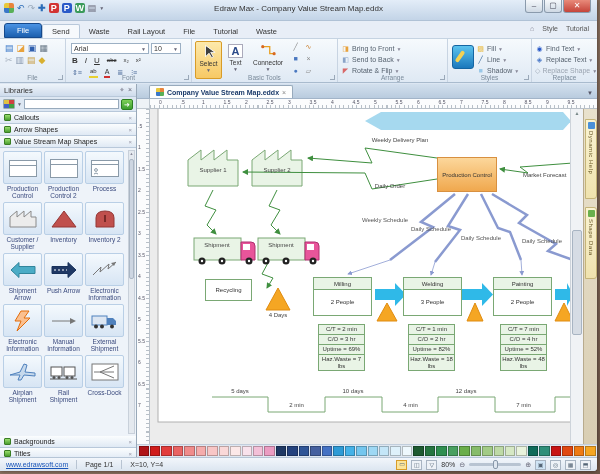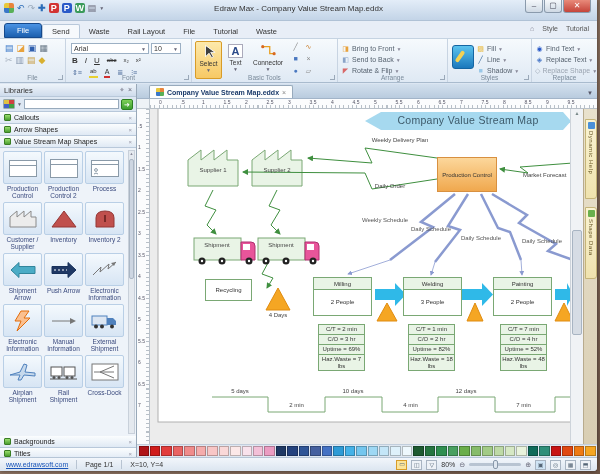--- a/index.html
+++ b/index.html
@@ -697,21 +697,20 @@
 
             <g fill="#f5a623" stroke="#e08c10">
               <polygon points="237,194 227,212 247,212"></polygon>
               <polygon points="325,194 317,212 333,212"></polygon>
               <polygon points="414,194 405,212 423,212"></polygon>
             </g>
 
             <path d="M62,288 H118 V303 H175 V288 H232 V303 H288 V288 H345 V303 H405 V288 H423" fill="none" stroke="#7aa874"></path>
           </svg>
 
-          <div class="ov" id="ov-banner">Company Value Stream Map</div>
           <div class="ov" style="left:38px;top:58px;width:50px">Supplier 1</div>
           <div class="ov" style="left:102px;top:58px;width:50px">Supplier 2</div>
           <div class="pcbox">Production Control</div>
           <div class="ov" style="left:205px;top:28px;width:90px">Weekly Delivery Plan</div>
           <div class="ov" style="left:200px;top:74px;width:80px">Daily Order</div>
           <div class="ov" style="left:373px;top:63px;width:60px;text-align:left;white-space:nowrap">Market Forecast</div>
           <div class="ov" style="left:46px;top:133px;width:42px">Shipment</div>
           <div class="ov" style="left:110px;top:133px;width:42px">Shipment</div>
           <div class="recy">Recycling</div>
           <div class="ov" style="left:104px;top:203px;width:48px">4 Days</div>

